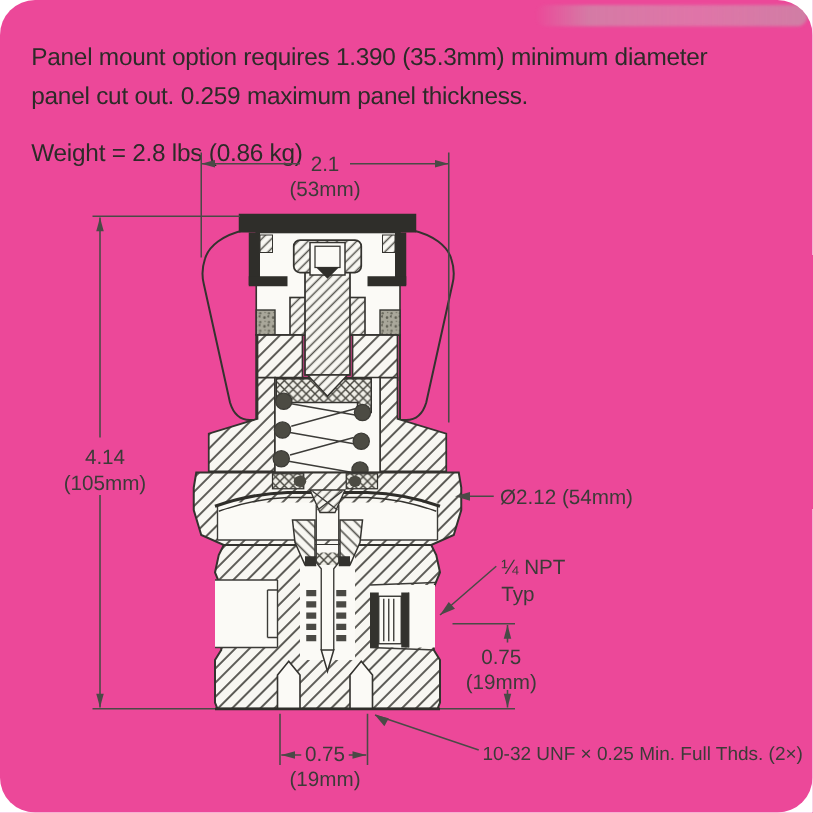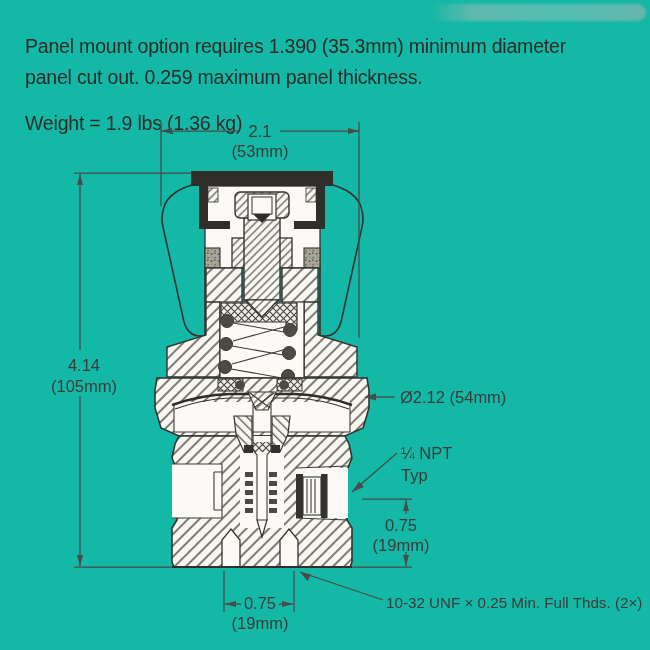--- a/index.html
+++ b/index.html
@@ -1,20 +1,21 @@
 <!DOCTYPE html>
 <html><head>
 <meta charset="utf-8">
 <style>
   html,body{margin:0;padding:0;background:#ffffff;}
   .page{
     position:relative;width:650px;height:650px;overflow:hidden;
-    background:#14b8a6;
+    background:#ec4899;
     font-family:"Liberation Sans", sans-serif;
     color:#2c2b28;
+    border-radius:28px;
   }
   .notes{position:absolute;left:25px;top:31px;font-size:19.5px;line-height:31px;letter-spacing:-0.2px;}
   .notes .weight{margin-top:15px;}
   .smudge{position:absolute;left:428px;top:4px;width:218px;height:17px;
     background:linear-gradient(90deg,rgba(190,190,186,0) 0%,rgba(185,185,180,.45) 20%,rgba(200,200,196,.35) 60%,rgba(180,180,176,.5) 100%);
     border-radius:9px;filter:blur(1.2px);}
   svg{position:absolute;left:0;top:0;}
   svg text{font-family:"Liberation Sans", sans-serif;fill:#3c3b38;}
   .dim{font-size:16.5px;}
   .dimsmall{font-size:15.2px;}
@@ -25,21 +26,21 @@
 </style>
 </head>
 <body>
 
 <div class="page">
   <div class="smudge"></div>
 
   <div class="notes">
     <div>Panel mount option requires 1.390 (35.3mm) minimum diameter</div>
     <div>panel cut out. 0.259 maximum panel thickness.</div>
-    <div class="weight">Weight = 1.9 lbs (1.36 kg)</div>
+    <div class="weight">Weight = 2.8 lbs (0.86 kg)</div>
   </div>
 
   <svg width="650" height="650" viewBox="0 0 650 650">
     <defs>
       <pattern id="hb" width="8" height="8" patternUnits="userSpaceOnUse" patternTransform="rotate(-45)">
         <rect width="8" height="8" fill="#f8f7f2"></rect>
           <line x1="0" y1="4" x2="8" y2="4" stroke="#53524c" stroke-width="1.5"></line>
       </pattern>
       <pattern id="hf" width="5.5" height="5.5" patternUnits="userSpaceOnUse" patternTransform="rotate(-45)">
         <rect width="5.5" height="5.5" fill="#f8f7f2"></rect>

